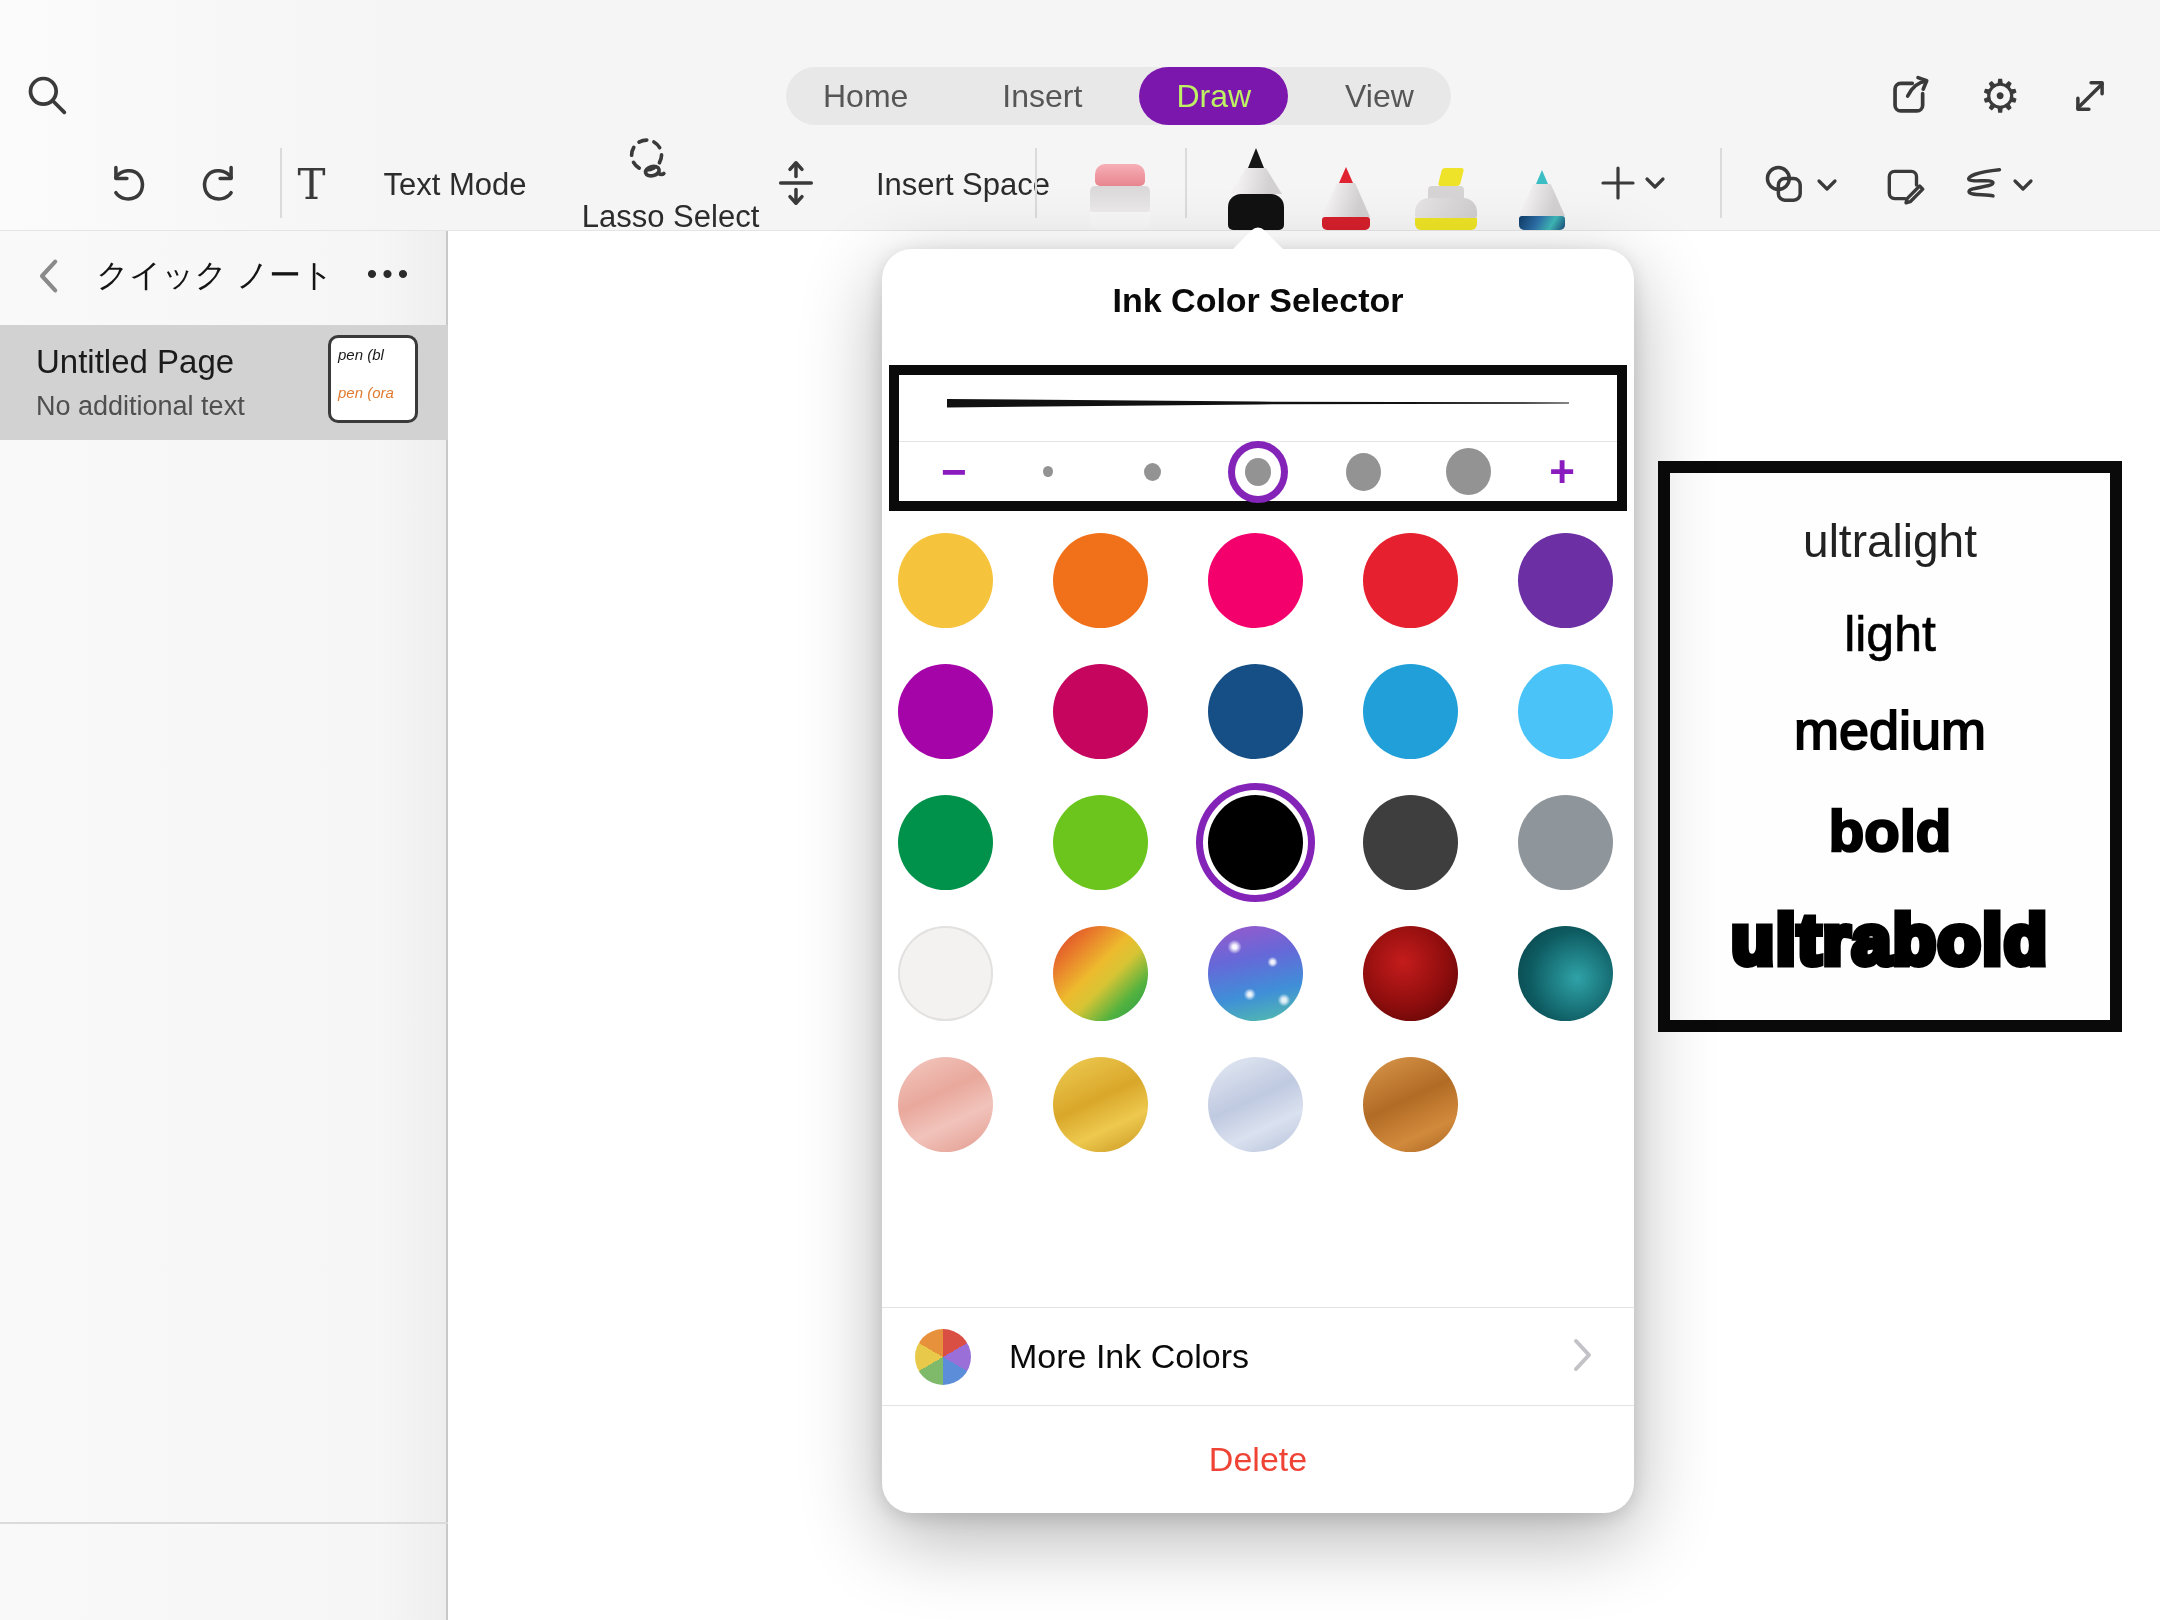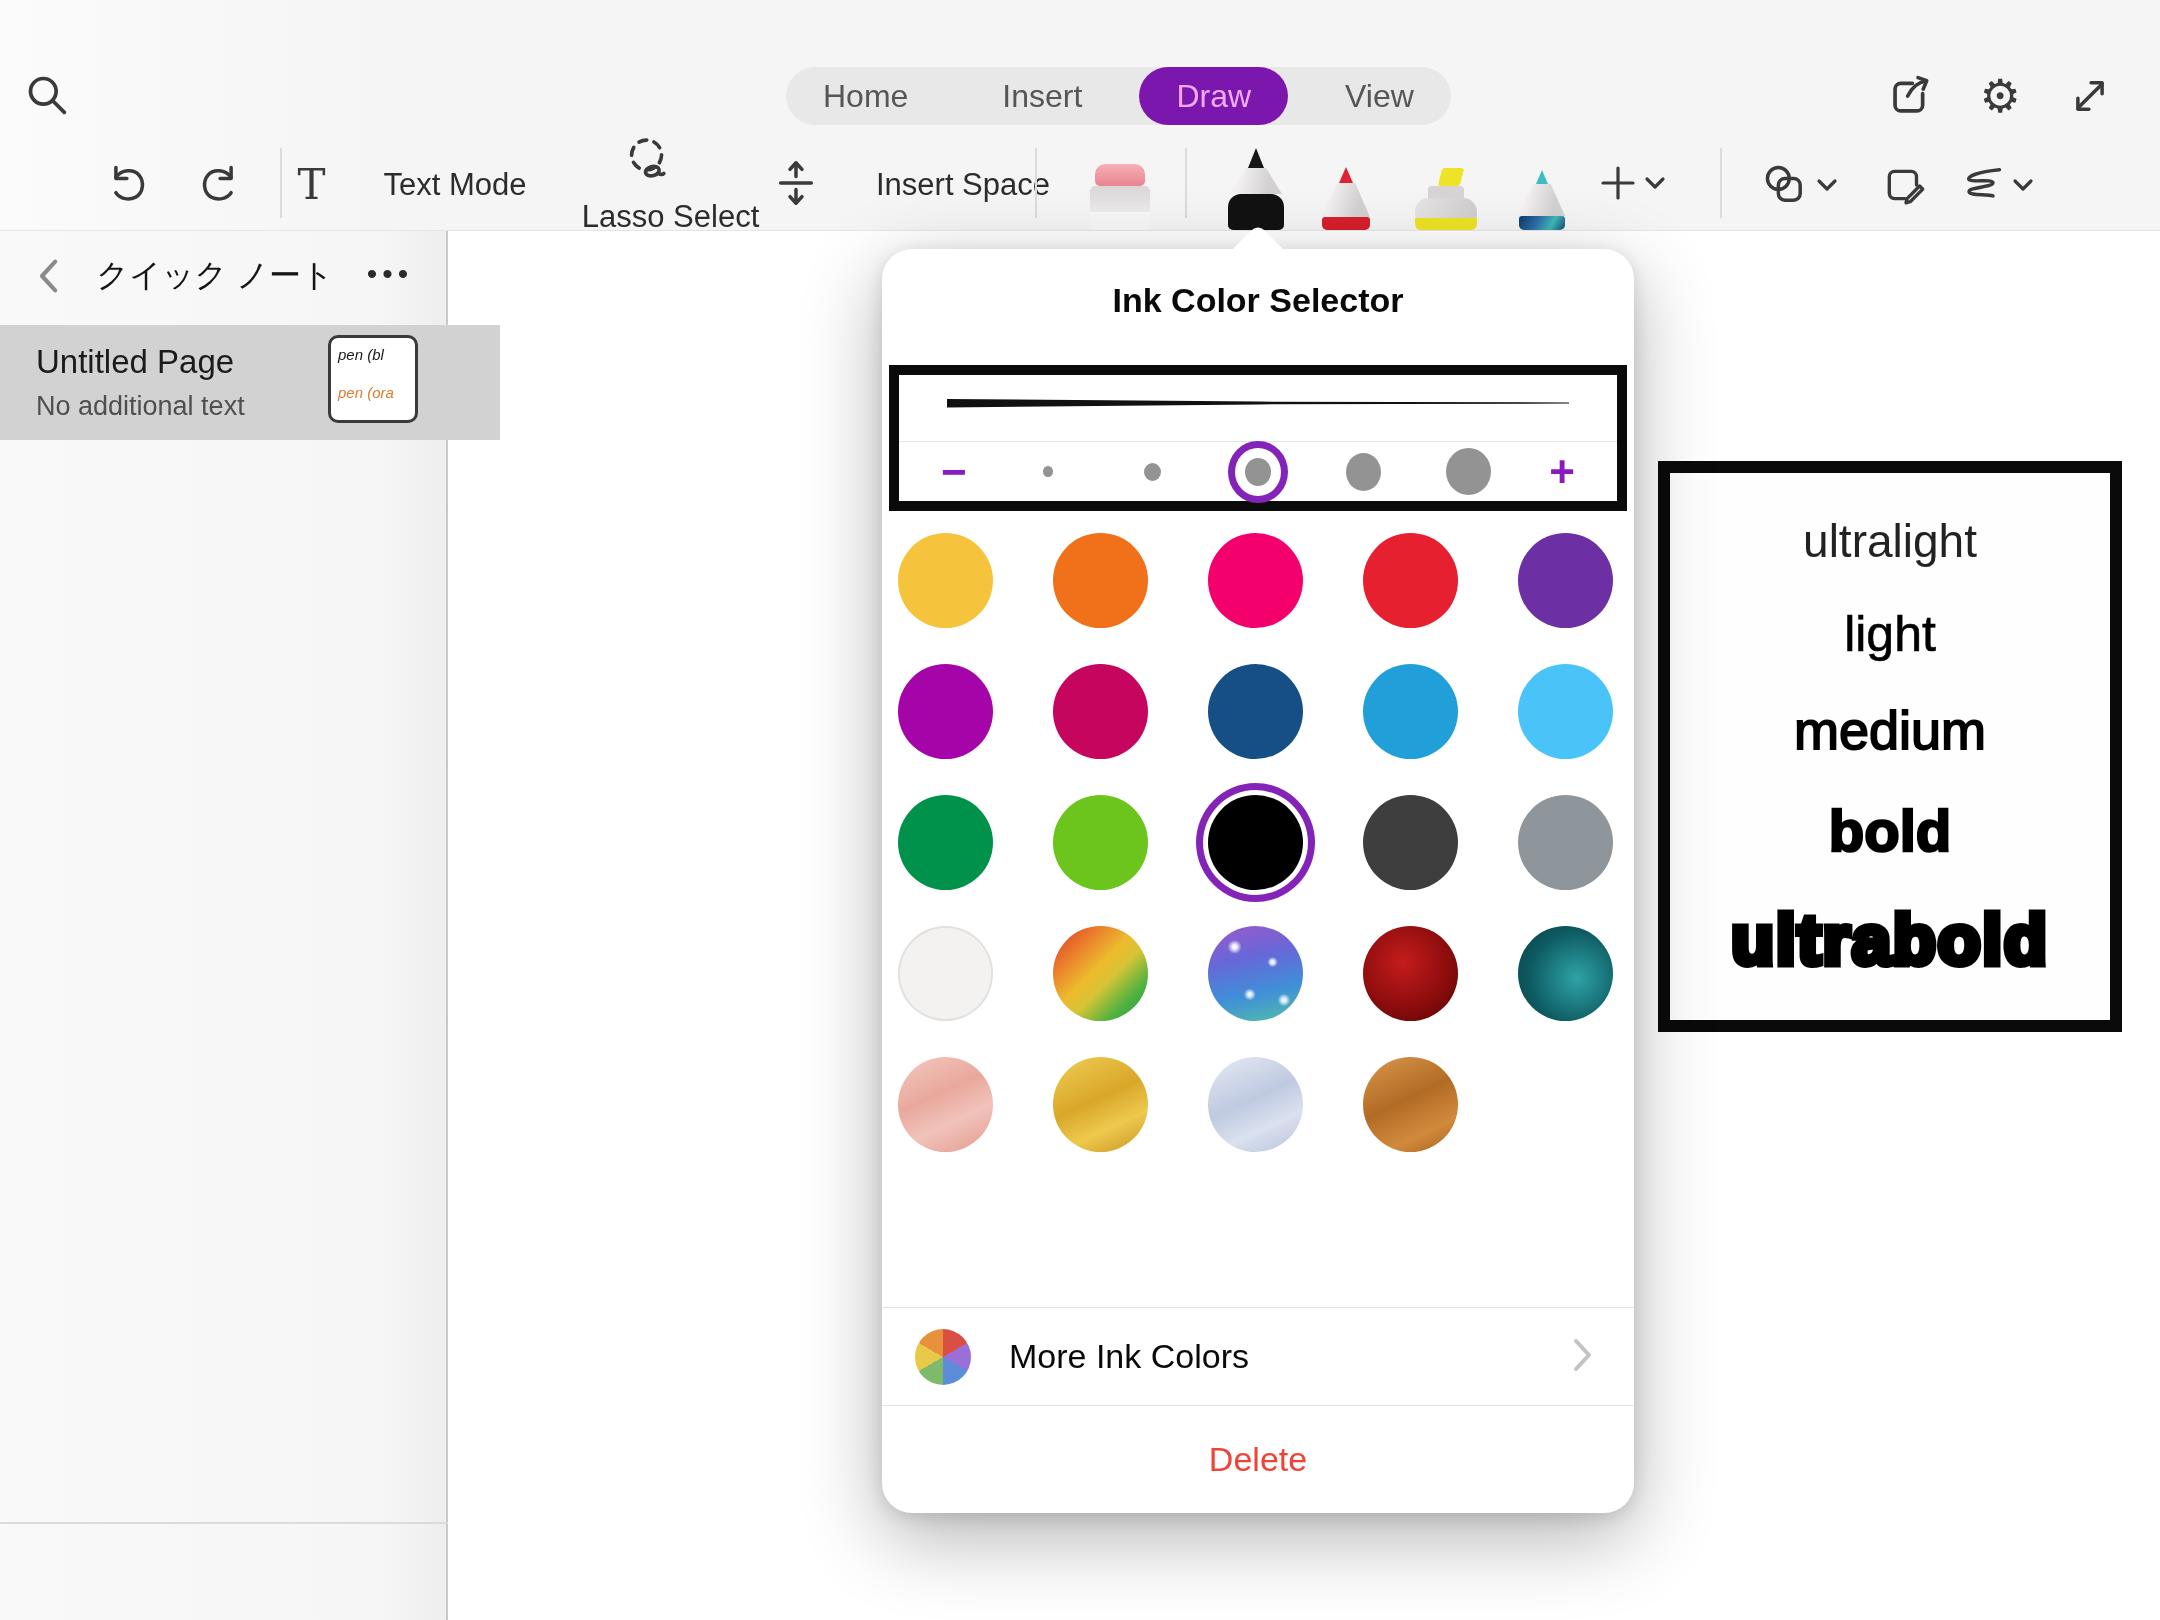--- a/index.html
+++ b/index.html
@@ -11,21 +11,21 @@
     background:linear-gradient(90deg,#FCFBFC 0%,#F6F5F6 18%,#F6F5F6 100%);
     box-shadow:0 1px 0 #E6E5E6; z-index:5; }
   .icon-btn { position:absolute; transform:translate(-50%,-50%); display:flex; align-items:center; justify-content:center; cursor:default; }
   .icon-btn svg { display:block; }
   .stroke-ic { fill:none; stroke:#3A3A3A; stroke-width:3.2; stroke-linecap:round; stroke-linejoin:round; }
 
   
   .tabbar { position:absolute; left:786px; top:67px; height:58px; background:#E9E8E9; border-radius:29px;
     display:flex; align-items:center;gap:20px; }
   .tab { height:58px; display:flex; align-items:center; padding:0 37px; font-size:32px; color:#565656; border-radius:29px; }
-  .tab.active { background:#7C17AE; color:#f0abfc; }
+  .tab.active { background:#7C17AE; color:#bef264; }
 
   
   .tool-group { position:absolute; top:185px; transform:translate(-50%,-50%); display:flex; align-items:center; gap:13px; }
   .tool-label { font-size:31px; color:#2C2C2C; white-space:nowrap;margin-left:45px; }
   .vdiv { position:absolute; top:148px; width:2px; height:70px; background:#DCDBDC; }
   .tmode-T { font-family:"DejaVu Serif","Liberation Serif",serif; font-size:42px; color:#3A3A3A; line-height:1; }
   .chev-small { margin-left:6px; }
 
   
   .pen { position:absolute; bottom:0; display:flex; flex-direction:column; align-items:center; z-index:6; }
@@ -49,21 +49,21 @@
   .pband-gal { width:46px; height:14px; border-radius:3px 3px 5px 5px;
     background:linear-gradient(120deg,#0E3A66,#2D6FA8 40%,#3FB8B8 70%,#1A4A7A); }
 
   
   .sidebar { position:absolute; left:0; top:230px; width:448px; height:1390px;
     background:linear-gradient(90deg,#FAF9FA 0%,#F7F6F7 85%,#EFEEEF 100%);
     border-right:2px solid #C9C8C9; z-index:4; }
   .sb-back { position:absolute; left:48px; top:46px; transform:translate(-50%,-50%); }
   .sb-title { position:absolute; left:215px; top:46px; transform:translate(-50%,-50%); font-size:32px; color:#141414; white-space:nowrap; }
   .sb-menu { position:absolute; left:390px; top:44px; transform:translate(-50%,-50%); font-size:30px; letter-spacing:5px; color:#2B2B2B; }
-  .page-item { position:absolute; left:0; top:95px; width:500px; height:115px; background:#D3D2D3; }
+  .page-item { position:absolute; left:0; top:95px; width:448px; height:115px; background:#D3D2D3; }
   .page-title { position:absolute; left:36px; top:18px; font-size:33px; color:#1B1B1B; }
   .page-sub { position:absolute; left:36px; top:66px; font-size:27px; color:#4F4F4F; }
   .page-thumb { position:absolute; left:328px; top:10px; width:90px; height:88px; background:#FFF;
     border:3px solid #3A3A3A; border-radius:10px; overflow:hidden; }
   .thumb-line { position:absolute; left:7px; font-size:15px; white-space:nowrap; font-style:italic; }
   .thumb-line.l0 { top:8px; }
   .thumb-line.l1 { top:46px; }
   .sb-bottom-div { position:absolute; left:0; top:1292px; width:448px; height:2px; background:#DCDBDC; }
   .add-page { position:absolute; left:0; top:1294px; width:448px; height:96px; display:flex; align-items:center; }
   .add-page .plus { margin-left:32px; }

